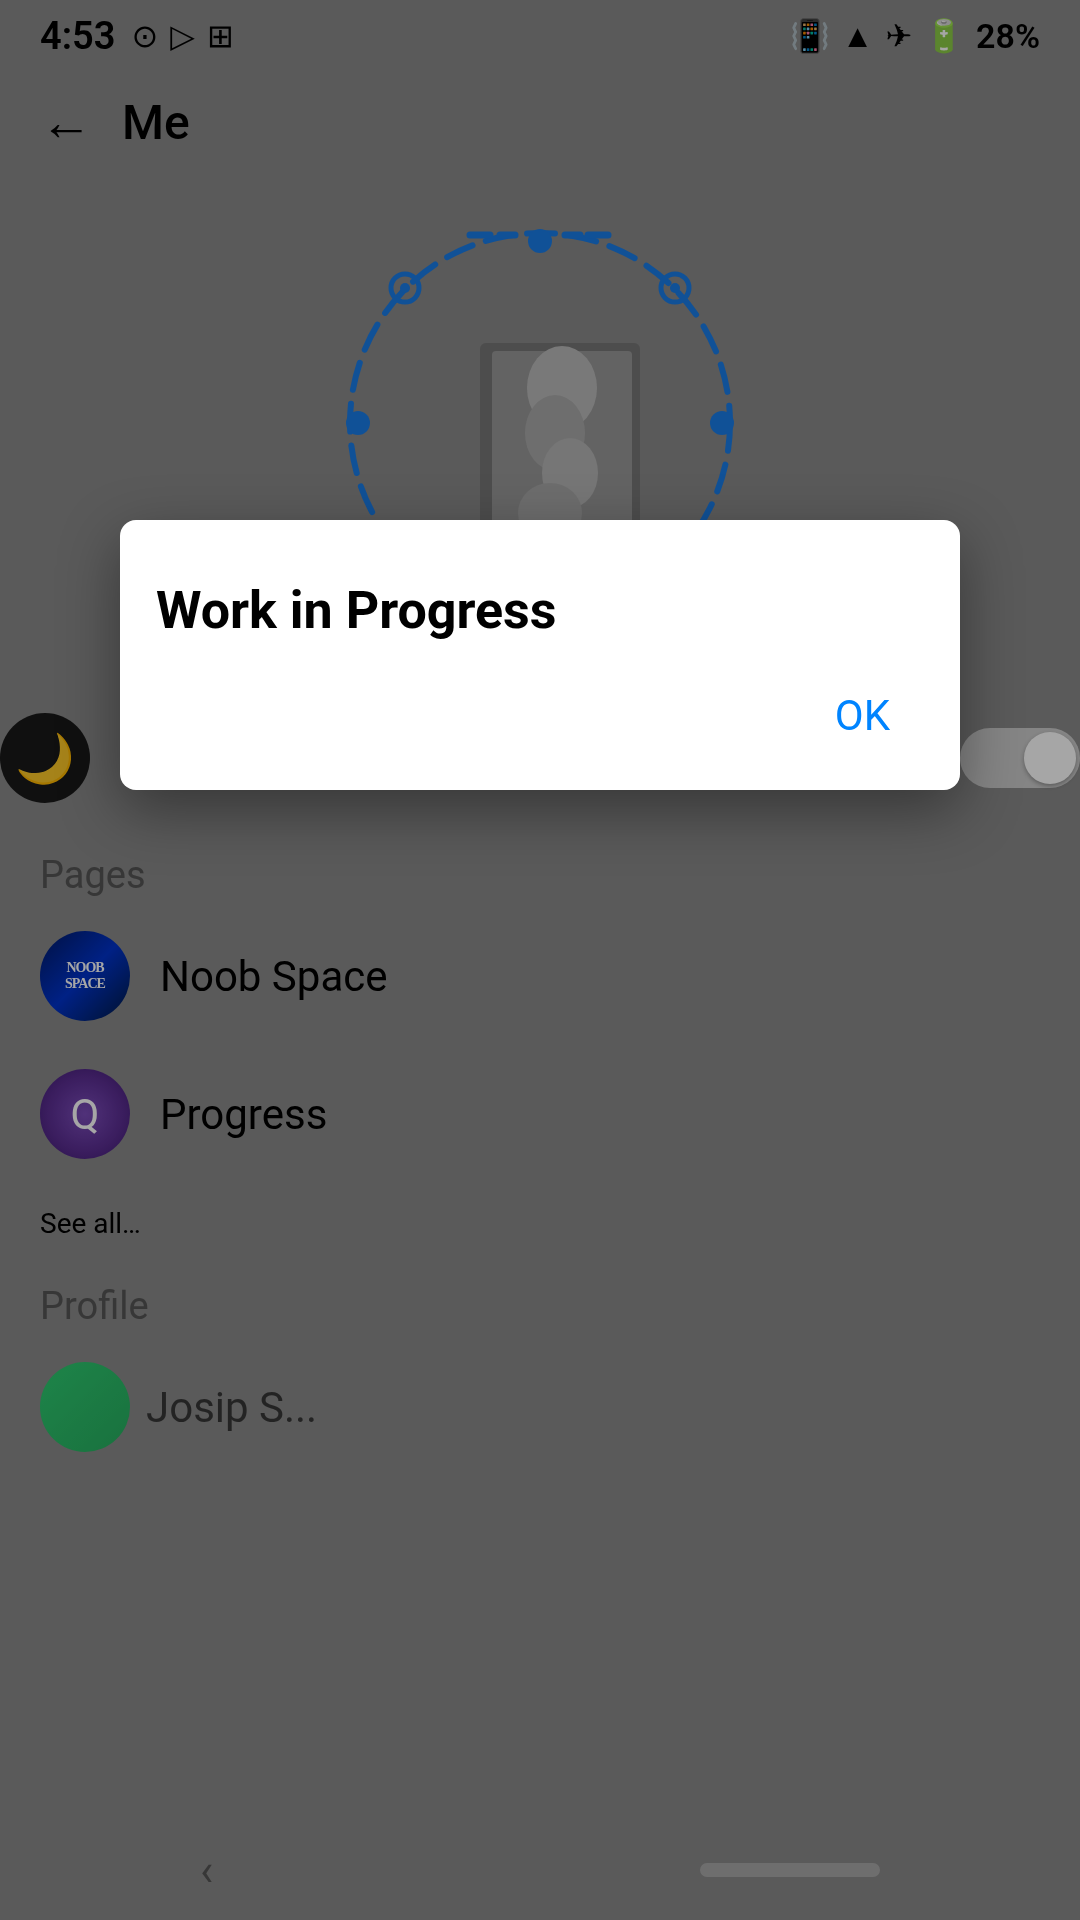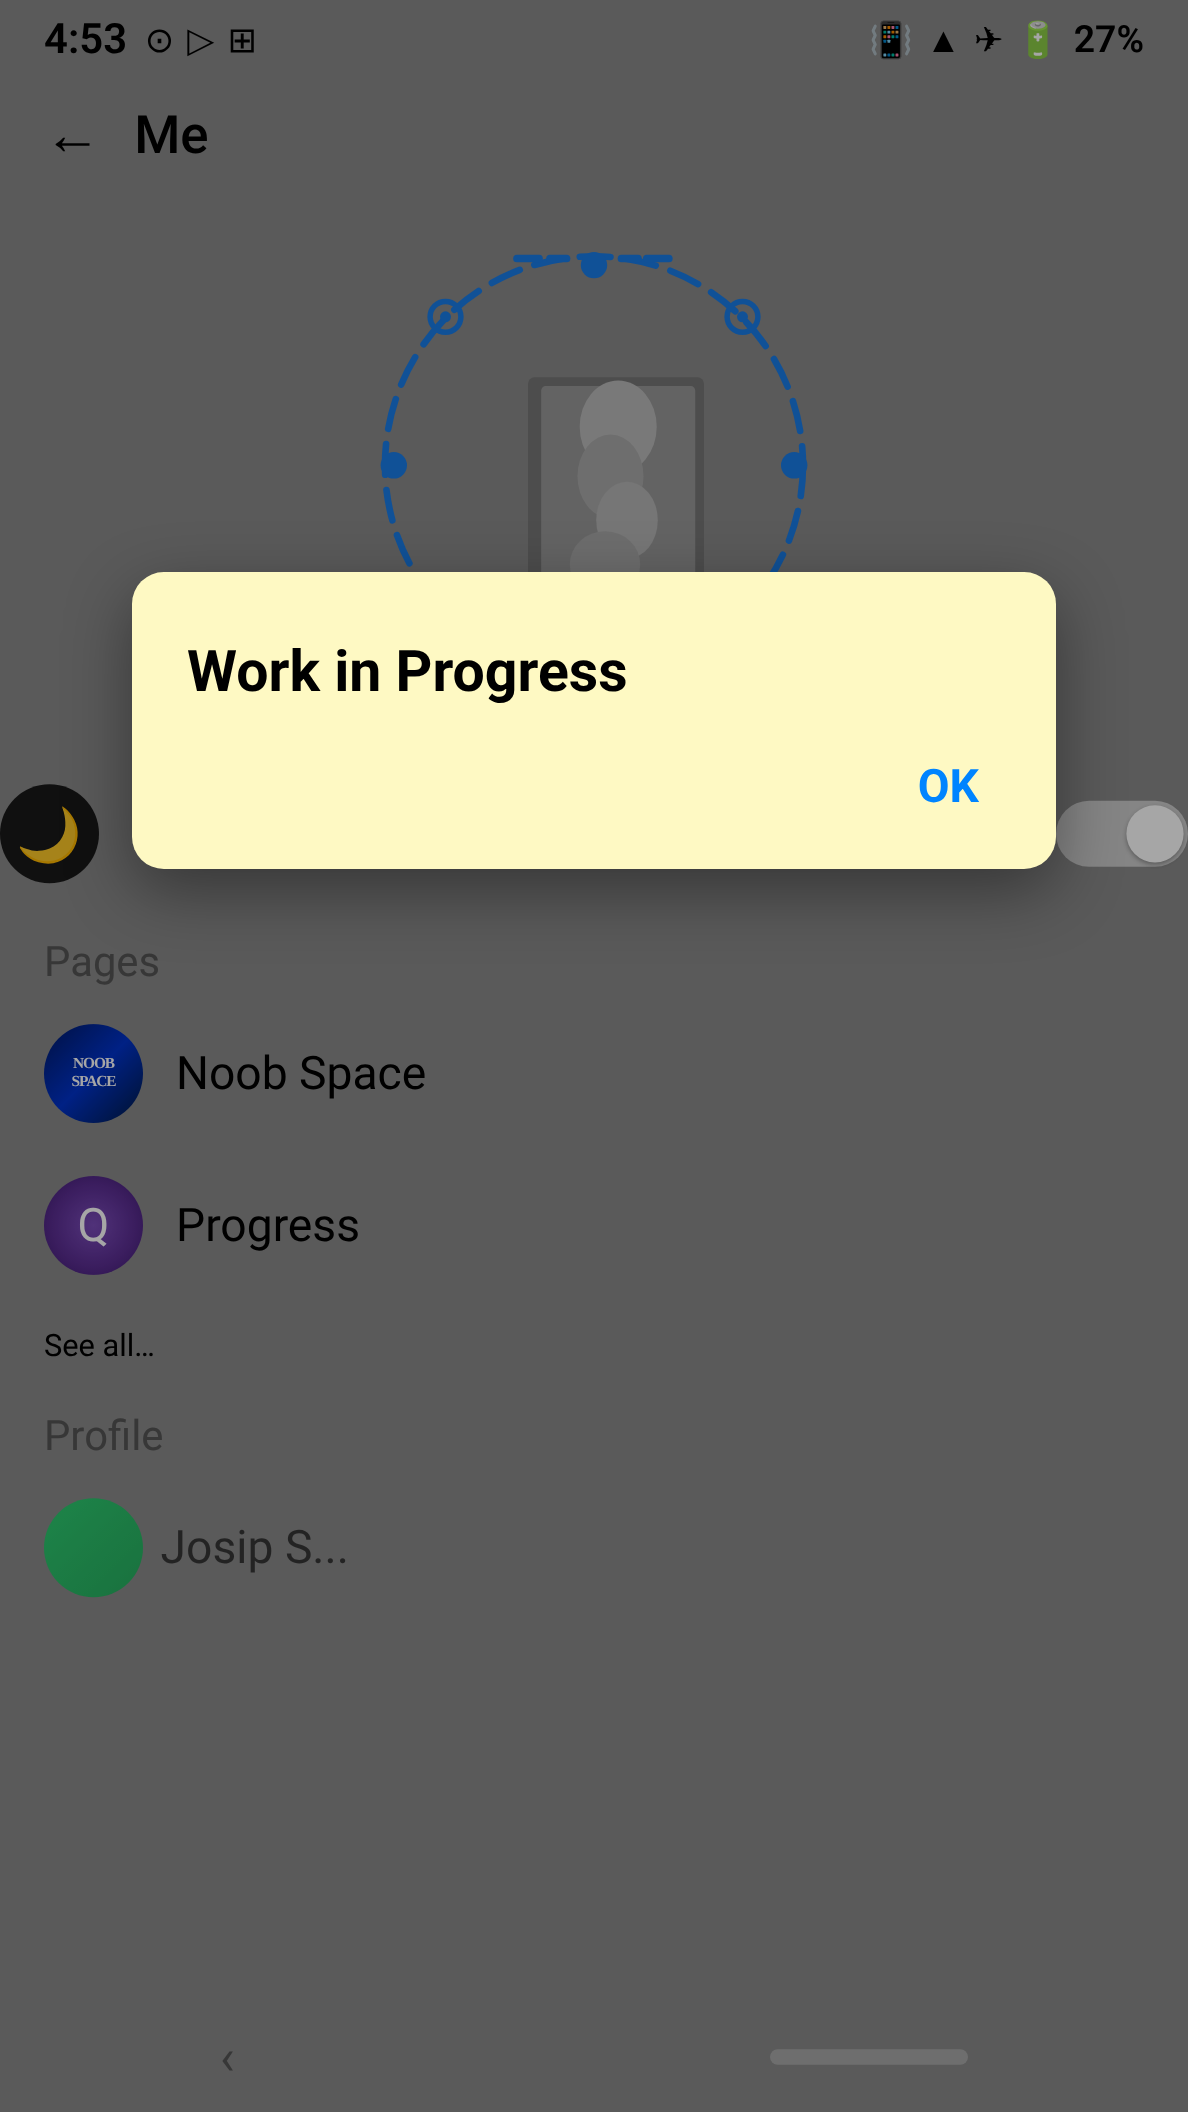--- a/index.html
+++ b/index.html
@@ -284,23 +284,23 @@
       background-color: rgba(0, 0, 0, 0.35);
       z-index: 10;
     }
 
     
     .dialog {
       position: absolute;
       top: 520px;
       left: 120px;
       right: 120px;
-      background-color: #fef9c3;
-      border-radius: 29px;
-      padding: 60px 50px 40px 50px;
+      background-color: #ffffff;
+      border-radius: 16px;
+      padding: 60px 50px 40px 36px;
       z-index: 20;
       box-shadow: 0 20px 60px rgba(0,0,0,0.4);
     }
 
     .dialog-title {
       font-size: 52px;
       font-weight: 700;
       color: #000;
       margin-bottom: 40px;
     }
@@ -312,21 +312,21 @@
       margin-bottom: 50px;
     }
 
     .dialog-actions {
       display: flex;
       justify-content: flex-end;
     }
 
     .dialog-ok-btn {
       font-size: 42px;
-      font-weight: 700;
+      font-weight: 400;
       color: #0084ff;
       cursor: pointer;
       padding: 10px 20px;
     }
 
     
     .qr-svg {
       width: 100%;
       height: 100%;
     }
@@ -341,21 +341,21 @@
       <span class="status-icon">⊙</span>
       <span class="status-icon">▷</span>
       <span class="status-icon">⊞</span>
     </div>
   </div>
   <div class="status-right">
     <span class="status-icon">📳</span>
     <span class="status-icon">▲</span>
     <span class="status-icon">✈</span>
     <span class="status-icon">🔋</span>
-    <span class="status-right-text">27%</span>
+    <span class="status-right-text">28%</span>
   </div>
 </div>
 
 <div class="top-nav">
   <span class="back-arrow">←</span>
   <span class="nav-title">Me</span>
 </div>
 
 <div class="profile-qr-area">
   <div class="qr-container">

